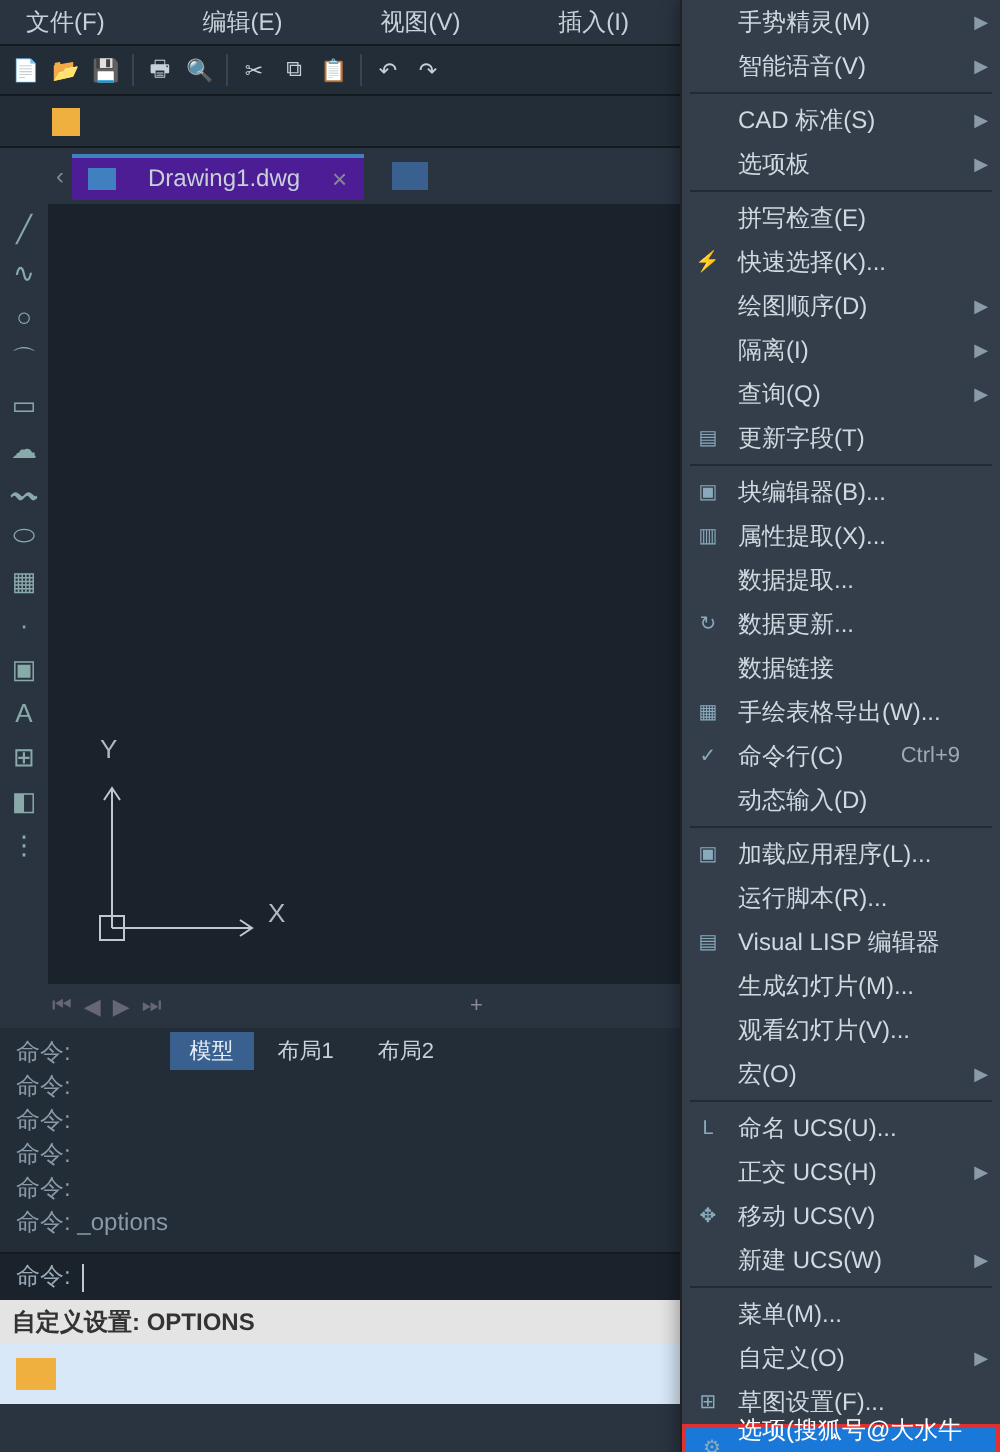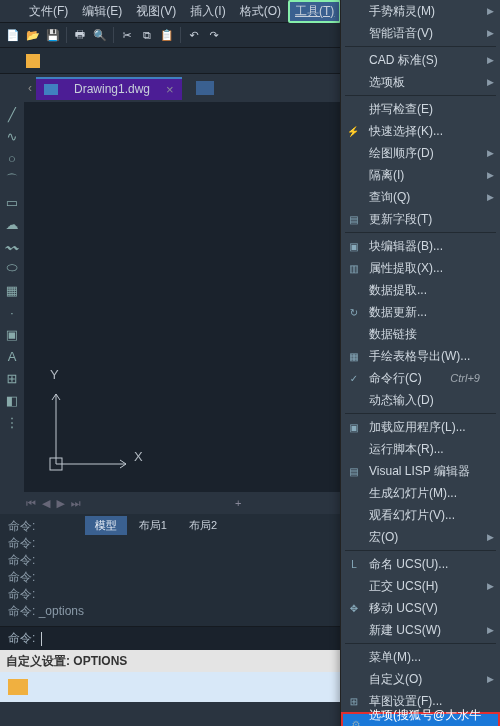--- a/index.html
+++ b/index.html
@@ -1,17 +1,17 @@
 <!DOCTYPE html>
 <html><head>
 <meta charset="utf-8">
 <style>
 * { margin: 0; padding: 0; box-sizing: border-box; font-family: "Microsoft YaHei", sans-serif; }
 body { width: 500px; height: 726px; background: #2a3440; color: #c8d0da; font-size: 12px; overflow: hidden; position: relative; }
-.menubar { display: flex; background: #2a3440; height: 22px; align-items: center; padding-left: 22px; }
+.menubar { display: flex; background: #2a3440; height: 22px; align-items: center; padding-left: 6px; justify-content: space-between; }
 .menubar .item { padding: 3px 7px; cursor: default; }
 .menubar .active { background: #3a6090; border: 2px solid #86efac; border-radius: 2px; padding: 1px 5px; text-decoration: underline; }
 .toolbar { display: flex; background: #232d38; height: 26px; align-items: center; padding: 0 4px; gap: 2px; border-top: 1px solid #151a20; border-bottom: 1px solid #151a20; }
 .tbtn { width: 18px; height: 18px; display: flex; align-items: center; justify-content: center; font-size: 11px; }
 .tsep { width: 1px; height: 16px; background: #3a4450; margin: 0 2px; }
 .infobar { background: #232d38; height: 26px; display: flex; align-items: center; padding-left: 26px; border-bottom: 1px solid #151a20; }
 .ysq { width: 14px; height: 14px; background: #f0b040; margin-right: 6px; }
 .filetab-row { display: flex; align-items: center; background: #2a3440; height: 28px; padding-left: 28px; gap: 4px; }
 .filetab { display: flex; align-items: center; gap: 16px; background: #4c1d95; padding: 3px 8px; border-top: 2px solid #4080c0; }
 .filetab .dwgico { width: 14px; height: 11px; background: #4080c0; }
@@ -32,21 +32,21 @@
 .cmdline { display: flex; align-items: center; background: #1a222c; height: 24px; padding: 0 8px; font-family: Consolas, monospace; color: #9aaab8; border-top: 1px solid #151a20; }
 .cmdline .prompt { margin-right: 6px; }
 .cmdline .cursor { width: 1px; height: 14px; background: #c0c8d0; }
 .status { background: #e4e4e4; color: #333; height: 22px; display: flex; align-items: center; padding-left: 6px; font-size: 12px; font-weight: bold; }
 .taskbar { background: #d8e8f8; height: 30px; display: flex; align-items: center; padding-left: 8px; }
 .taskbar .explorer { width: 20px; height: 16px; background: #f0b040; }
 .dropdown { position: absolute; top: 0; right: 0; width: 160px; background: #333e4a; border-left: 1px solid #222; box-shadow: -2px 0 8px rgba(0,0,0,.3); }
 .dropdown .mi { display: flex; align-items: center; height: 22px; padding-left: 28px; padding-right: 6px; cursor: default; position: relative; font-size: 12px; color: #d0d8e0; }
 .dropdown .mi.hl { background: #1a78d8; color: #fff; border: 2px solid #e03030; height: 24px; padding-left: 26px; }
 .dropdown .mi .arrow { margin-left: auto; font-size: 9px; color: #8a9aa8; }
-.dropdown .mi .sc { margin-left: auto; margin-right: 14px; color: #a0a8b0; font-size: 11px; font-style: italic; }
+.dropdown .mi .sc { margin-left: auto; margin-right: 14px; color: #a0a8b0; font-size: 11px; }
 .dropdown .sep { height: 1px; background: #222a32; margin: 2px 4px; }
 .dropdown .mi .ico { position: absolute; left: 6px; width: 14px; height: 14px; display: flex; align-items: center; justify-content: center; font-size: 10px; color: #8ab; }
 .dropdown .mi .ico.or { color: #f0a040; }
 </style>
 </head>
 <body>
 
 <div class="menubar">
   <span class="item">文件(F)</span>
   <span class="item">编辑(E)</span>

